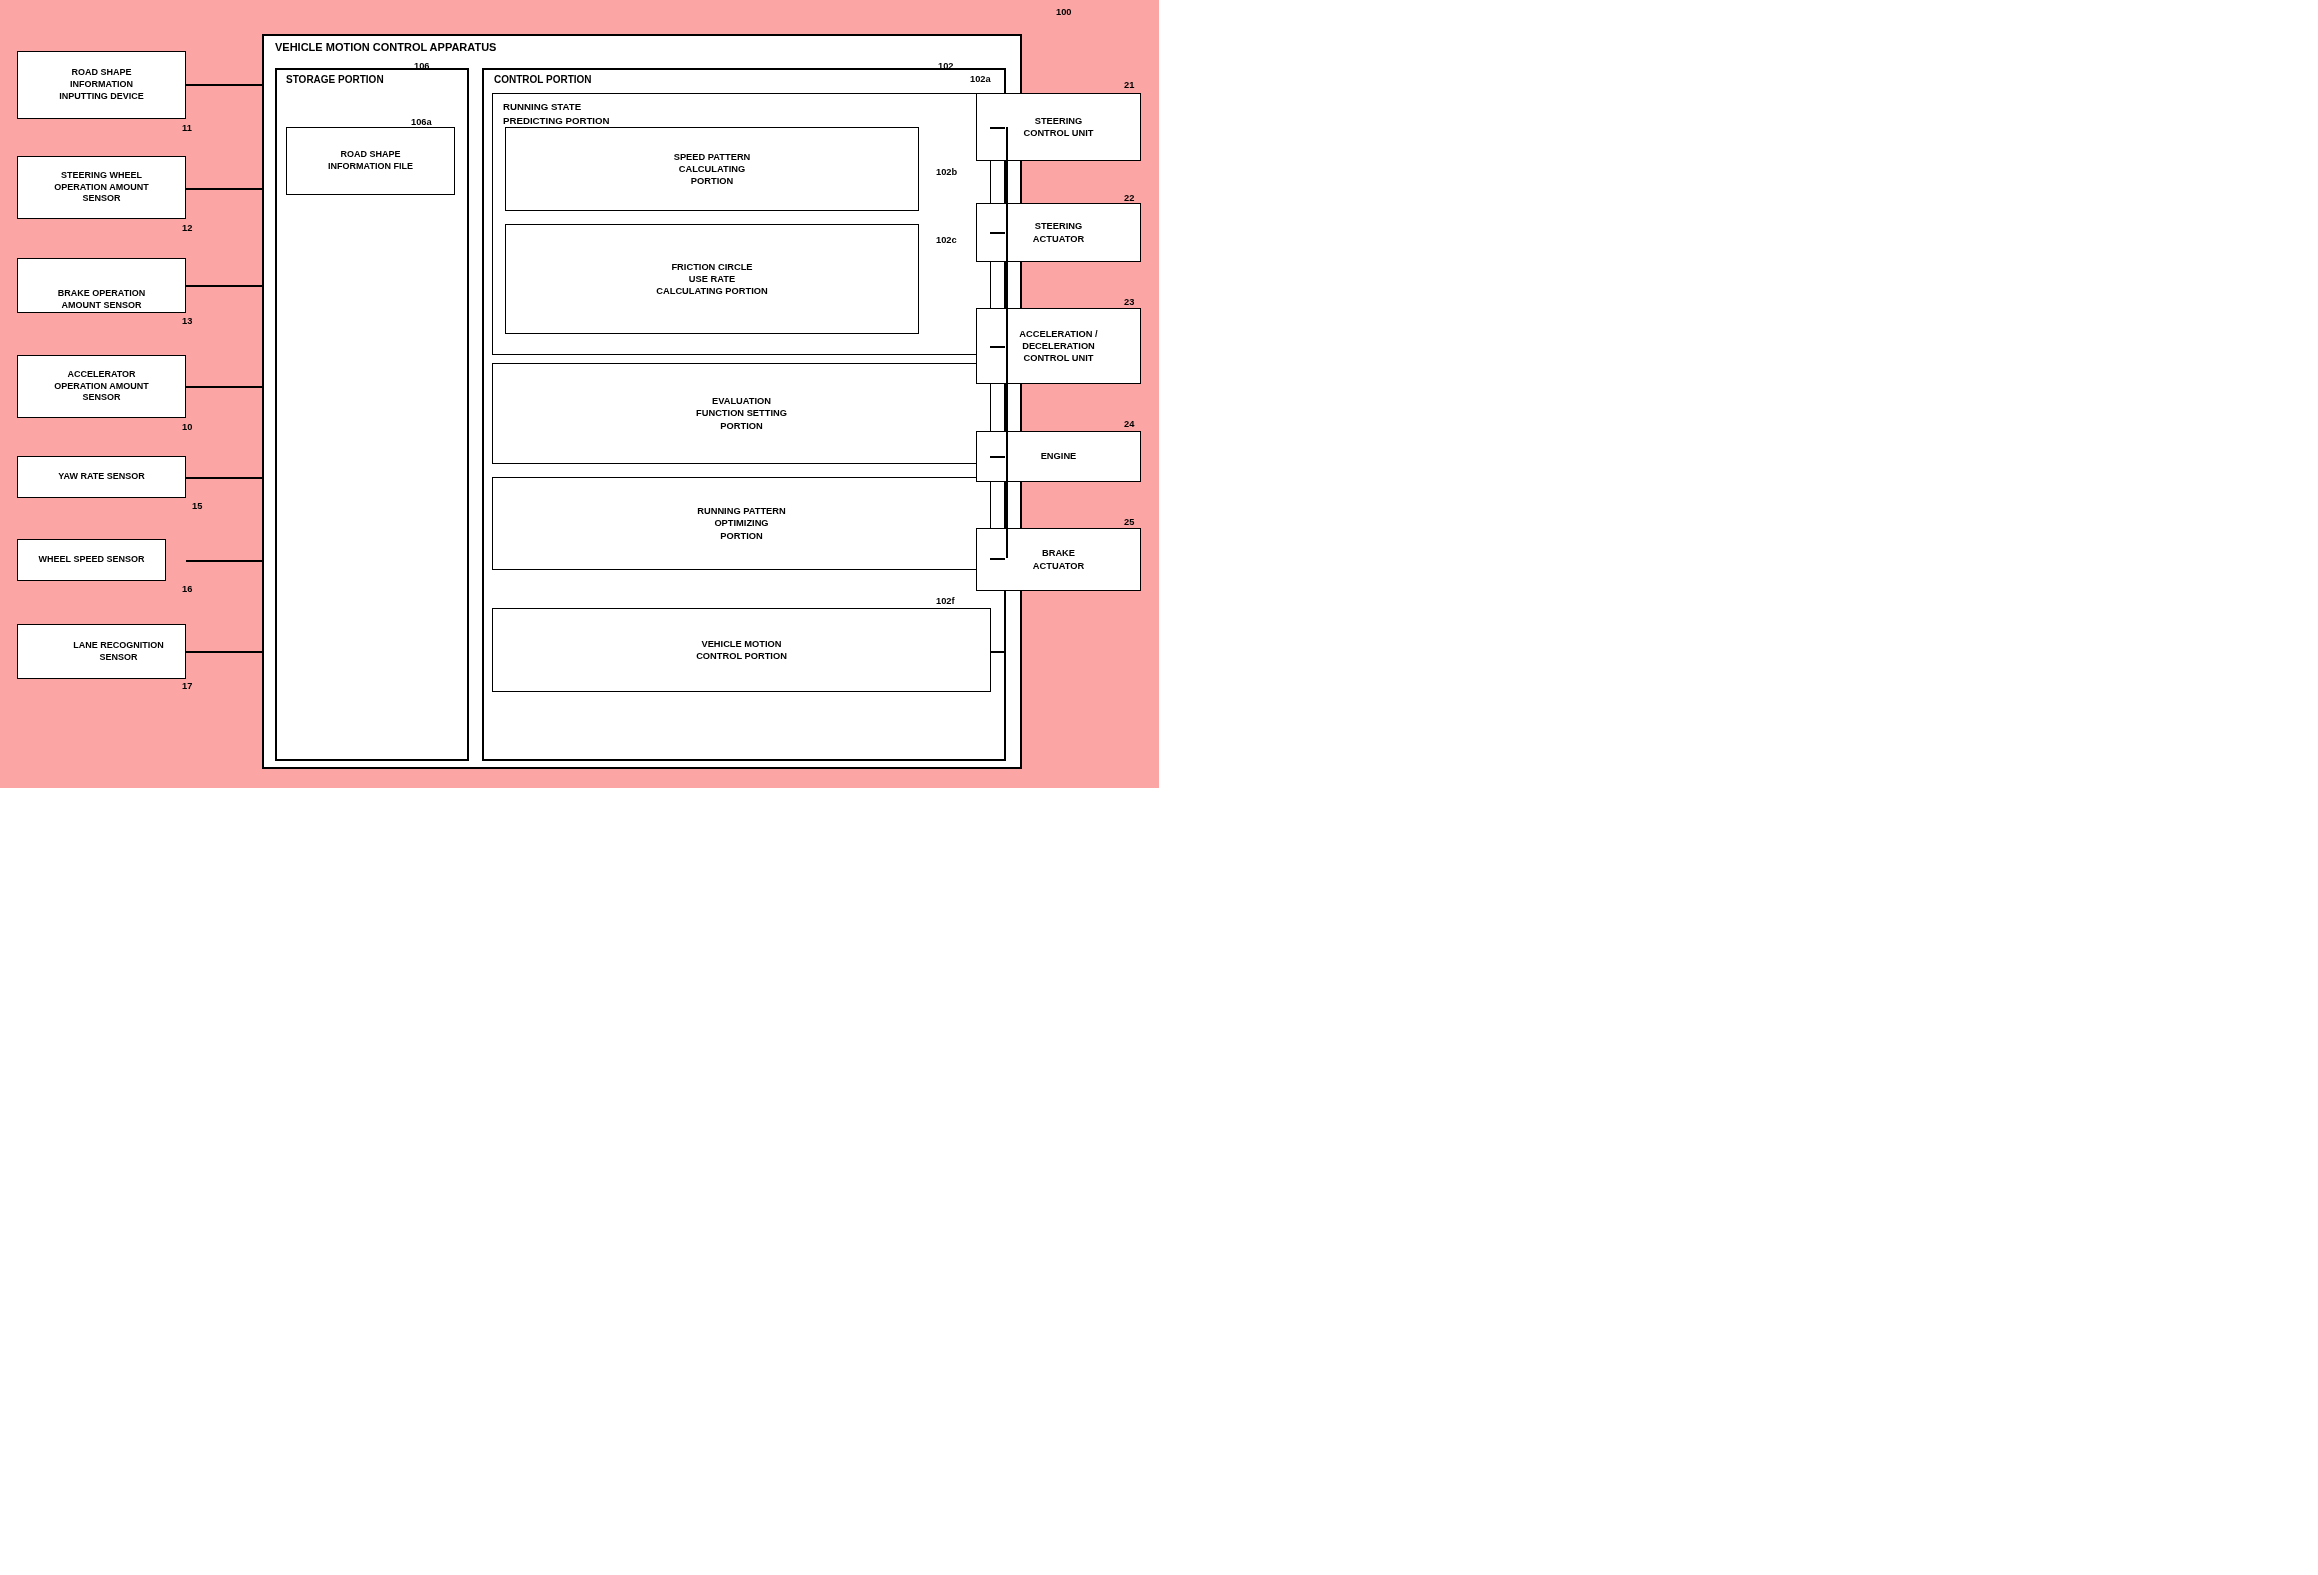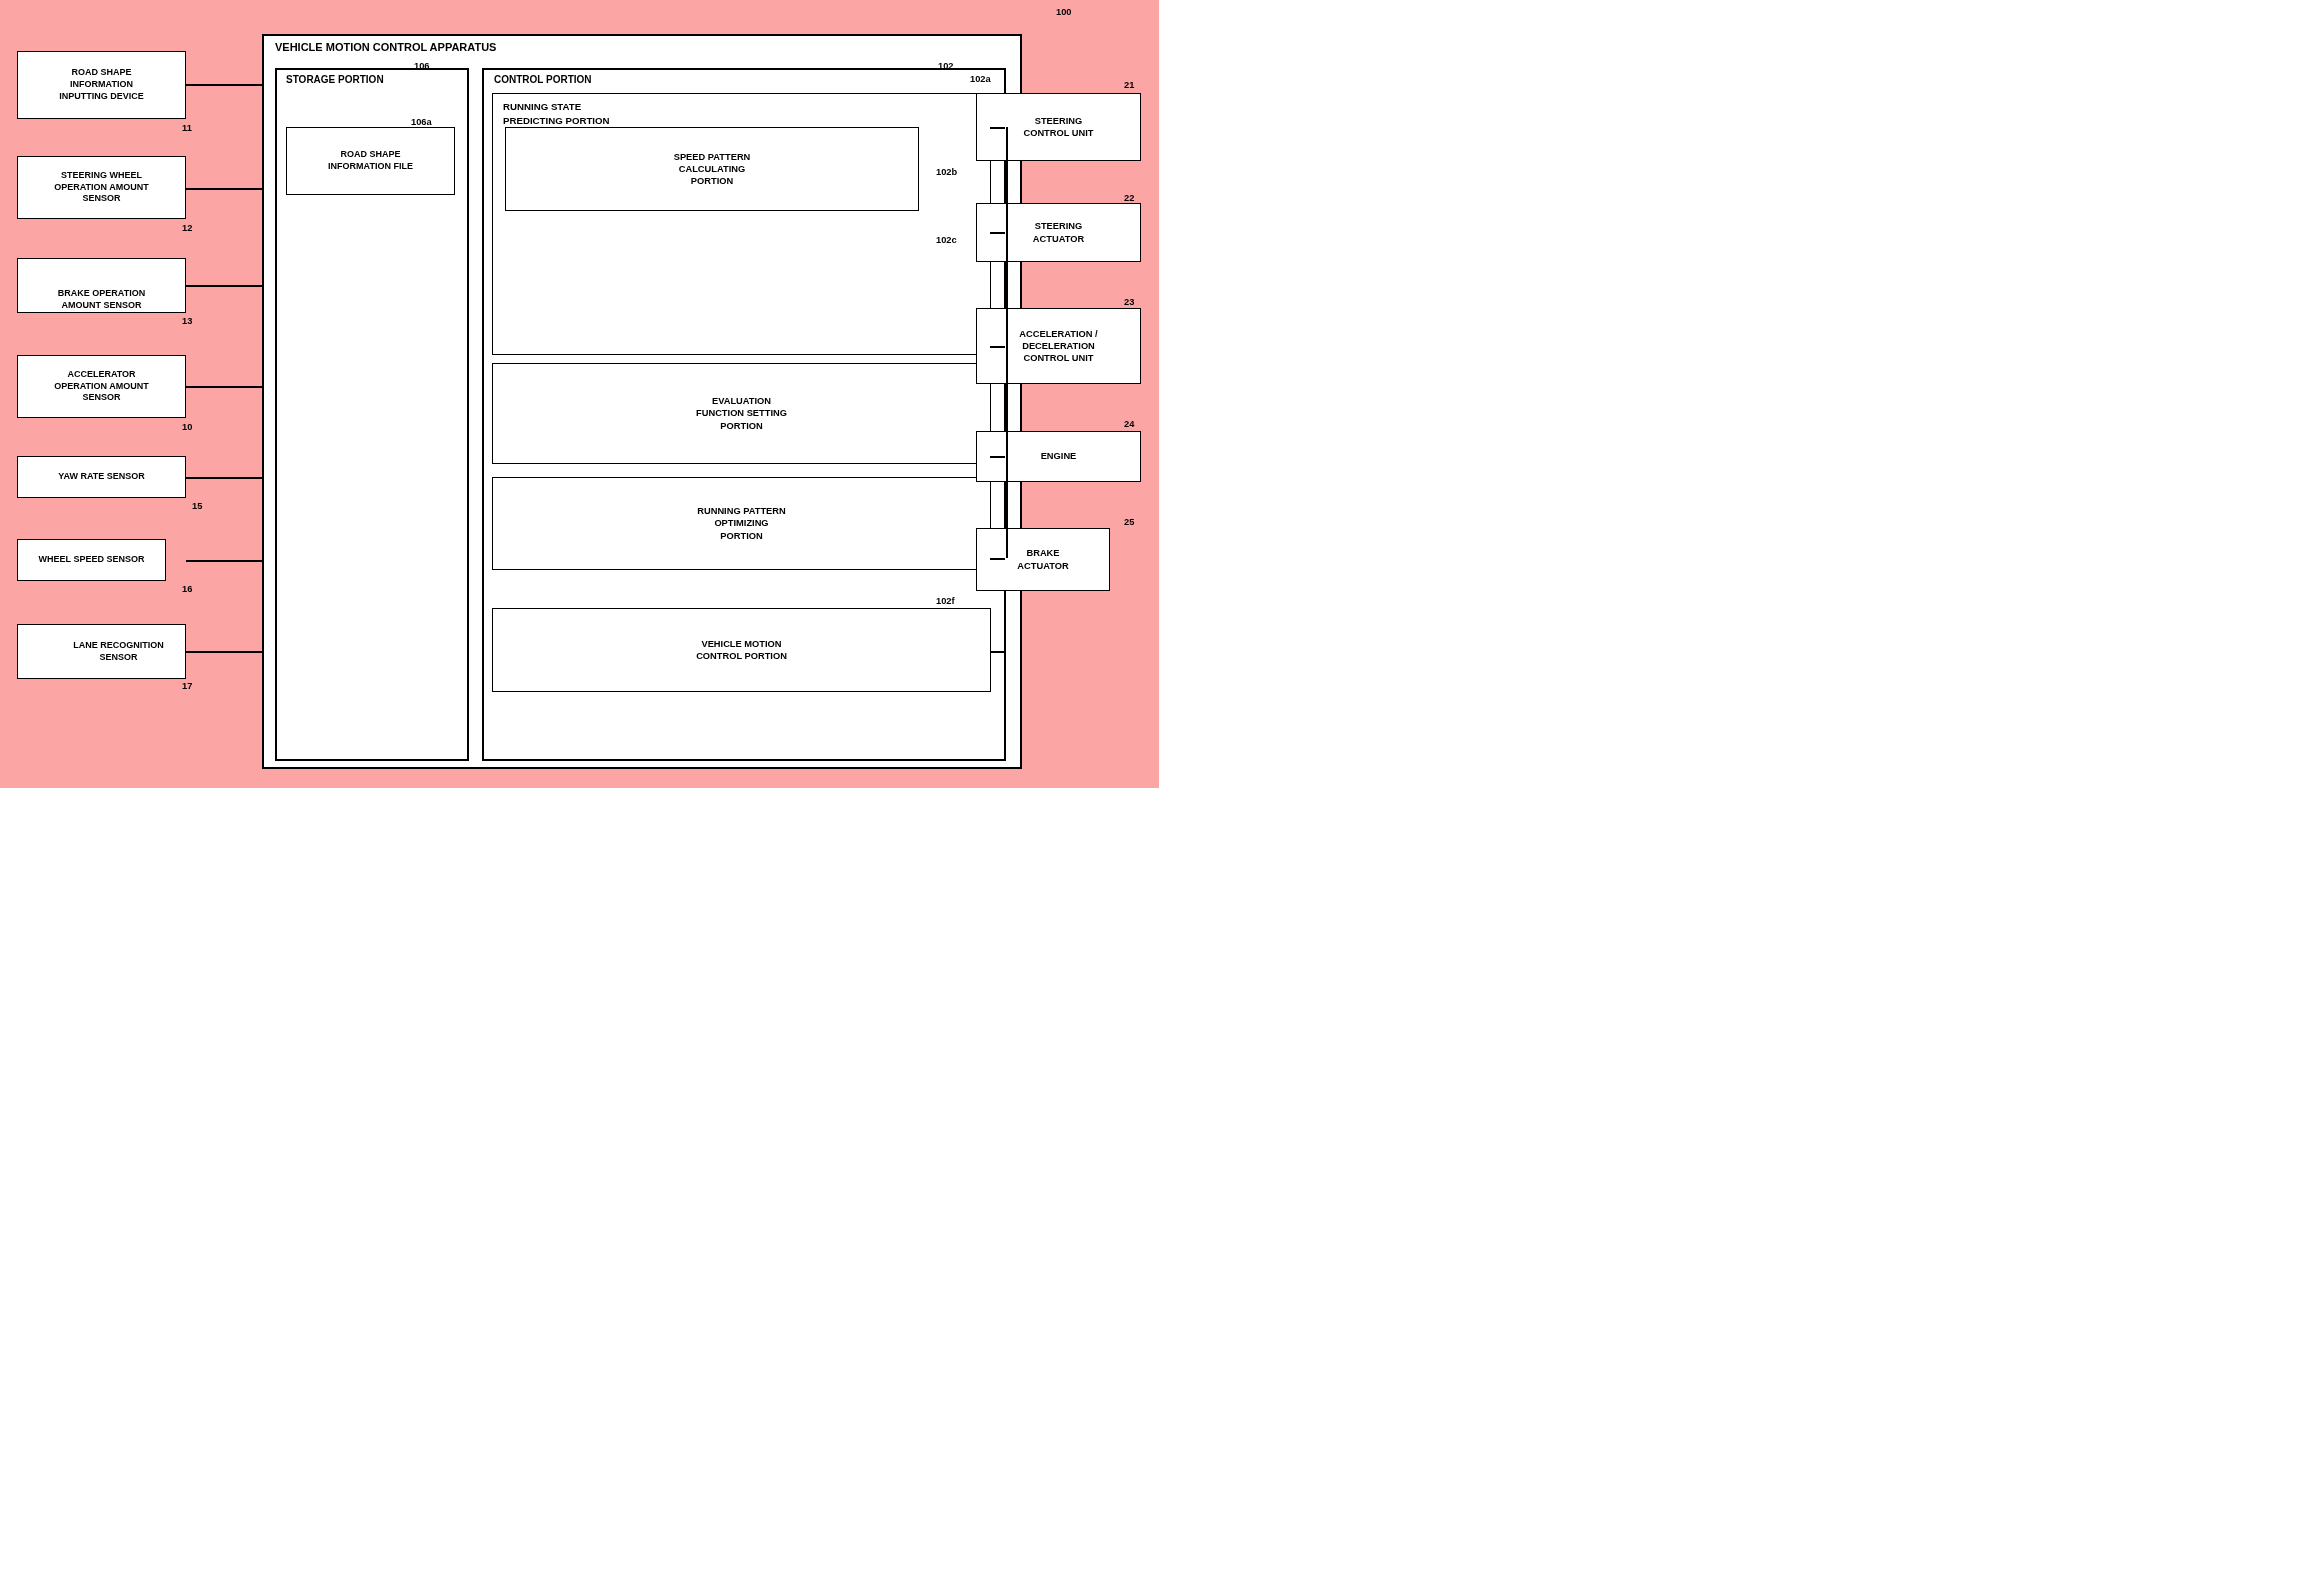--- a/index.html
+++ b/index.html
@@ -93,20 +93,23 @@
   </div>
 
   <div class="label" style="top:167px; left:936px; font-size:9.3px;">102b</div>
 
   <div class="box" style="left:505px; top:127px; width:414px; height:84px; font-size:9.3px;">
     <span style="white-space:pre-line;">SPEED PATTERN<br>CALCULATING<br>PORTION</span>
   </div>
 
   <div class="label" style="top:235px; left:936px; font-size:9.3px;">102c</div>
 
+  <div class="box" style="left:505px; top:224px; width:414px; height:110px; font-size:9.3px;">
+    <span style="white-space:pre-line;">FRICTION CIRCLE<br>USE RATE<br>CALCULATING PORTION</span>
+  </div>
 
   <div class="label" style="top:376px; left:936px; font-size:9.3px;">102d</div>
   <div class="box" style="left:492px; top:363px; width:499px; height:101px; font-size:9.3px;">
     <span style="white-space:pre-line;">EVALUATION<br>FUNCTION SETTING<br>PORTION</span>
   </div>
 
   <div class="label" style="top:490px; left:936px; font-size:9.3px;">102e</div>
   <div class="box" style="left:492px; top:477px; width:499px; height:93px; font-size:9.3px;">
     <span style="white-space:pre-line;">RUNNING PATTERN<br>OPTIMIZING<br>PORTION</span>
   </div>
@@ -189,21 +192,21 @@
 DECELERATION
 CONTROL UNIT</span>
   </div>
   <div class="label" style="top:297px; left:1124px; font-size:9.3px;">23</div>
 
   <div class="box" style="left:976px; top:431px; width:165px; height:51px; font-size:9.3px;text-align:right;">
     <span style="white-space:pre-line;">ENGINE</span>
   </div>
   <div class="label" style="top:419px; left:1124px; font-size:9.3px;">24</div>
 
-  <div class="box" style="left:976px; top:528px; width:134px; height:63px; font-size:9.3px;text-align:center;">
+  <div class="box" style="left:976px; top:528px; width:165px; height:63px; font-size:9.3px;text-align:center;">
     <span style="white-space:pre-line;">BRAKE
 ACTUATOR</span>
   </div>
   <div class="label" style="top:517px; left:1124px; font-size:9.3px;">25</div>
 
   <div class="vline" style="top:127px; left:1006px; height:431px;"></div>
 
   <div class="hline" style="top:127px; left:990px; width:15px;"></div>
   <div class="hline" style="top:232px; left:990px; width:15px;"></div>
   <div class="hline" style="top:346px; left:990px; width:15px;"></div>

